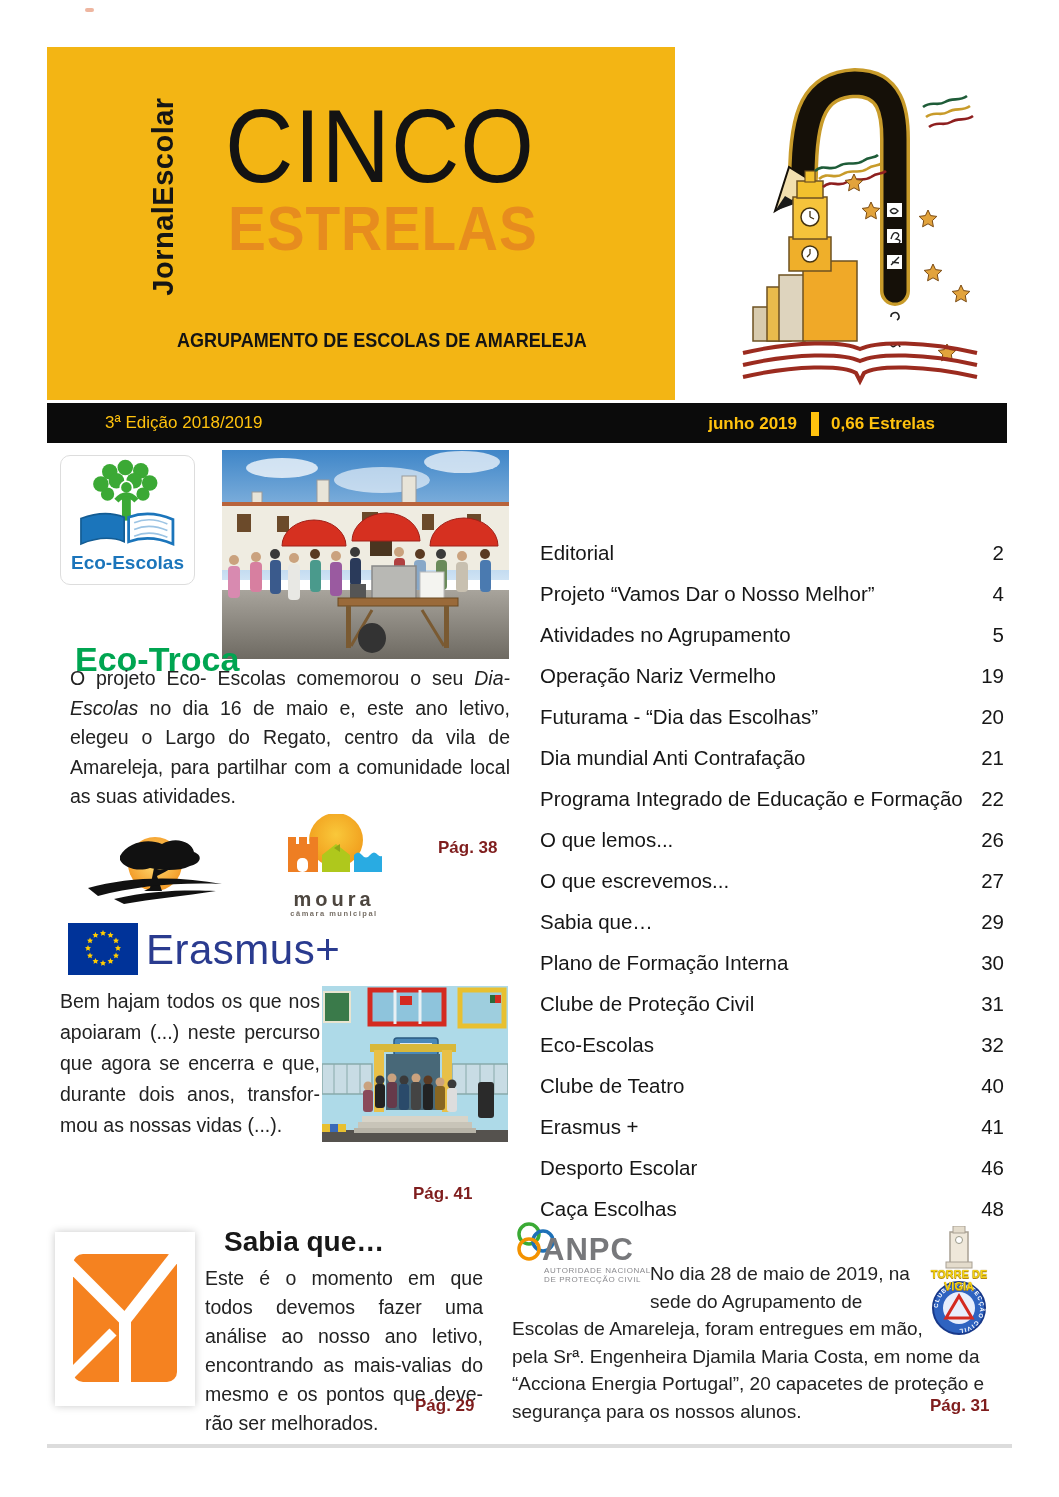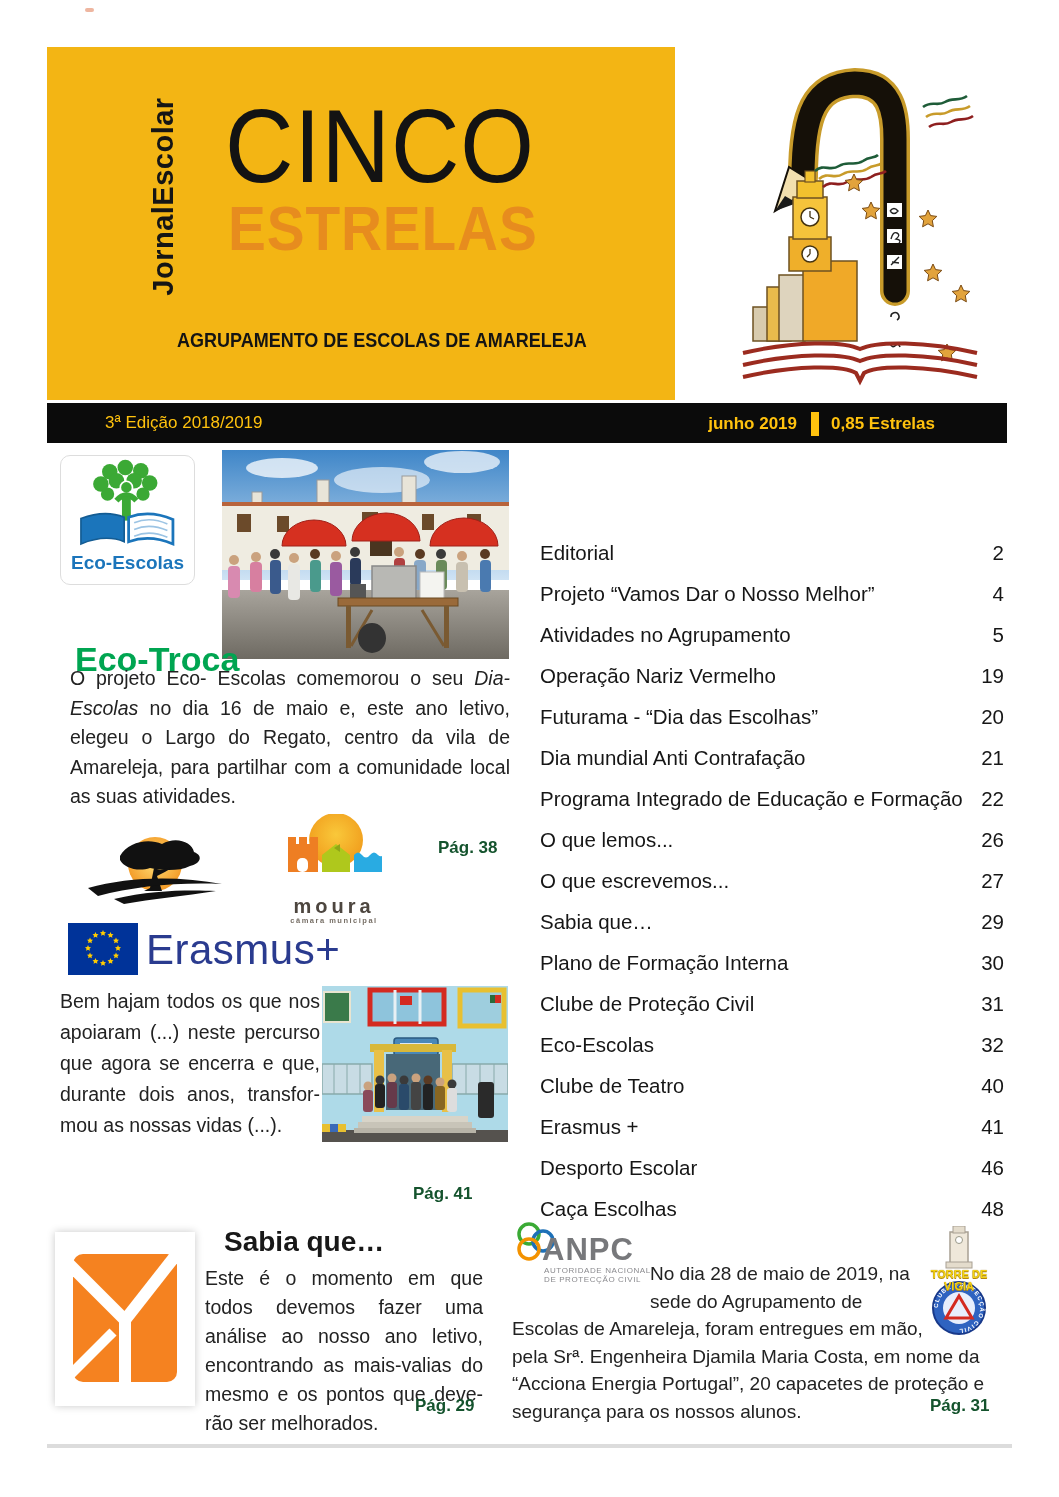--- a/index.html
+++ b/index.html
@@ -29,23 +29,23 @@
 
   
   .eco-logo-box{left:60px;top:455px;width:133px;height:128px;border:1px solid #ddd;border-radius:10px;
                 background:#fff;text-align:center;}
   .eco-logo-label{left:0;top:96px;width:133px;text-align:center;font-size:19px;font-weight:700;color:#1B75BB;}
   .street-photo{left:222px;top:450px;width:287px;height:209px;}
   .eco-heading{left:75px;top:629px;font-size:34px;font-weight:700;color:#00A551;margin-top:11px;}
   .eco-text{left:70px;top:664px;width:440px;font-size:19.5px;line-height:29.5px;text-align:justify;color:#222;}
   .logo-tree{left:80px;top:826px;width:150px;height:80px;}
   .logo-moura{left:276px;top:814px;width:116px;height:92px;text-align:center;}
-  .moura-word{font-size:20px;font-weight:700;color:#4d463f;letter-spacing:4px;line-height:1;margin-top:16px;}
+  .moura-word{font-size:20px;font-weight:700;color:#4d463f;letter-spacing:4px;line-height:1;margin-top:9px;}
   .moura-sub{font-size:7.5px;color:#776f66;letter-spacing:1.5px;font-weight:bold;}
-  .pag{font-size:17px;font-weight:700;color:#14532d;text-align:right;}
+  .pag{font-size:17px;font-weight:700;color:#7f1d1d;text-align:right;}
   .pag38{left:438px;top:838px;} .pag41{left:413px;top:1184px;} .pag29{left:415px;top:1396px;}
 
   .eu-flag{left:68px;top:923px;width:70px;height:52px;}
   .erasmus-word{left:146px;top:926px;font-size:42px;color:#2A3B8F;font-weight:400;letter-spacing:0.5px;}
   .bem-text{left:60px;top:986px;width:260px;font-size:19.5px;line-height:31px;text-align:justify;color:#222;}
   .school-photo{left:322px;top:986px;width:186px;height:156px;}
 
   .sabia-box{left:55px;top:1232px;width:140px;height:174px;background:#fff;box-shadow:0 0 8px #c9c9c9;}
   .sabia-heading{left:224px;top:1226px;font-size:28px;font-weight:700;color:#181818;}
   .sabia-text{left:205px;top:1264px;width:278px;font-size:19.5px;line-height:29px;text-align:justify;color:#222;}
@@ -142,21 +142,21 @@
         <path d="M28,322 C80,310 128,310 141,318 L145,326 L149,318 C162,310 210,310 262,322"></path>
       </g>
     </svg>
   </div>
 
   <div class="abs edition-bar">
     <div class="abs edition-left">3ª Edição 2018/2019</div>
     <div class="edition-right">
       <span>junho  2019</span>
       <span class="edition-sep"></span>
-      <span>0,85 Estrelas</span>
+      <span>0,66 Estrelas</span>
     </div>
   </div>
 
   <div class="abs eco-logo-box">
     <svg width="133" height="96" viewBox="0 0 120 86">
       <g fill="#3BA935">
         <circle cx="44" cy="14" r="7"></circle>
           <circle cx="58" cy="10" r="7"></circle>
           <circle cx="72" cy="13" r="7"></circle>
         <circle cx="36" cy="25" r="7"></circle>

